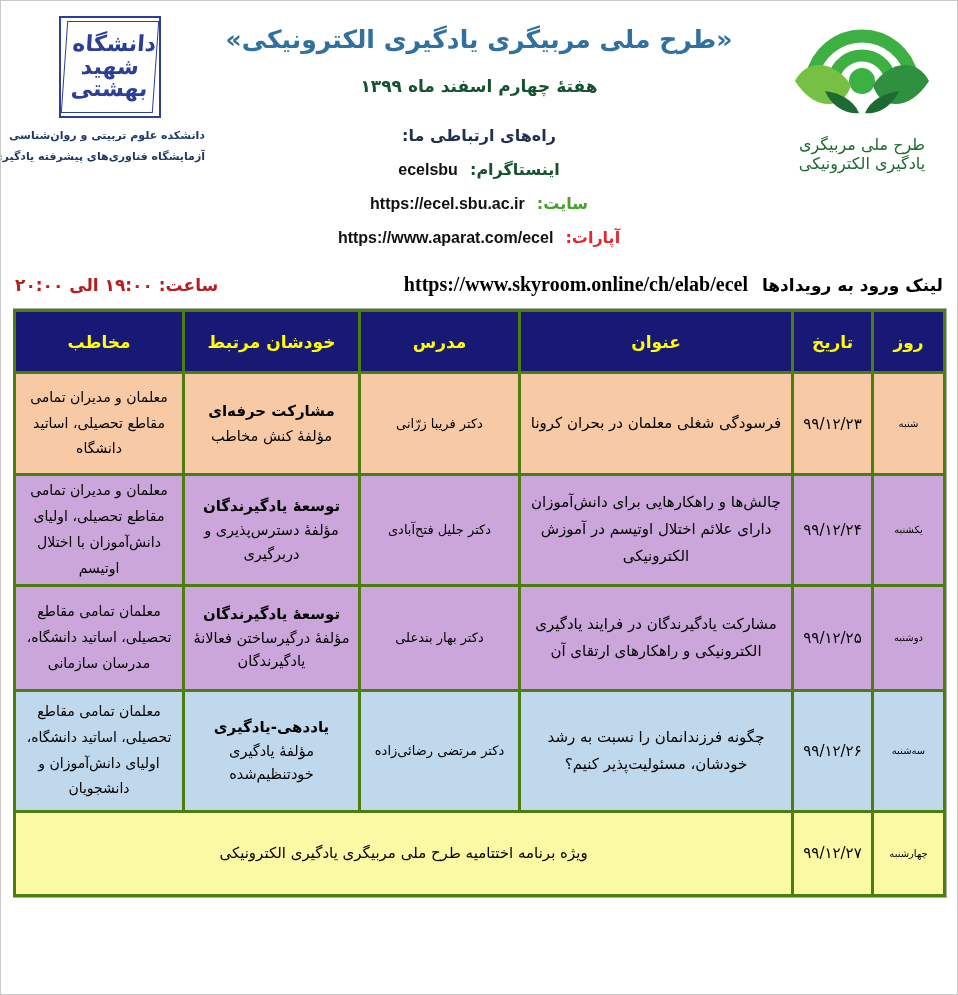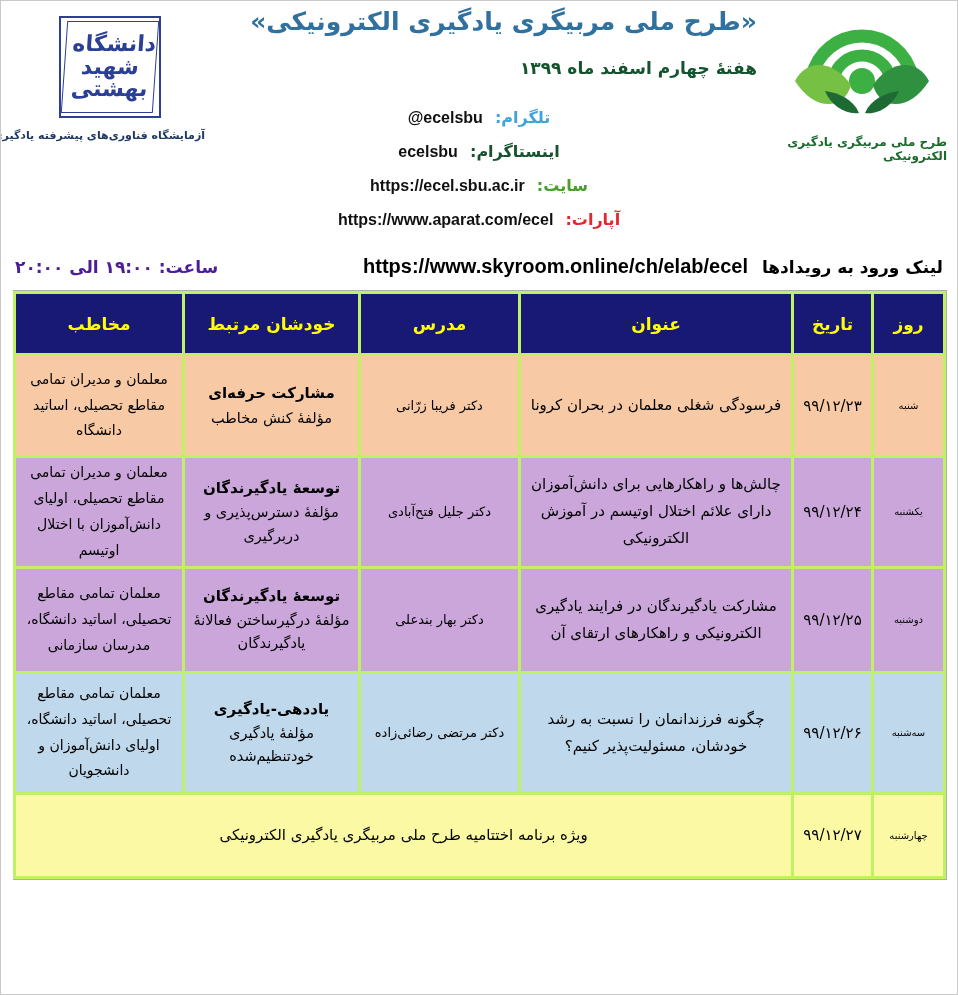--- a/index.html
+++ b/index.html
@@ -21,50 +21,50 @@
     display:flex; flex-direction:column; justify-content:center;
     color:#2b3f96; font-weight:bold; line-height:1.02; font-size:22px;
     transform:skewX(-4deg);
   }
   .sbu-seal-inner span:nth-child(1){ text-align:left; padding-left:6px;}
   .sbu-seal-inner span:nth-child(2){ text-align:center;}
   .sbu-seal-inner span:nth-child(3){ text-align:right; padding-right:6px;}
   .sbu-caption { color:#1f3864; font-weight:bold; font-size:11px; line-height:1.9; white-space:nowrap; }
 
   .program-block { position:absolute; top:4px; right:10px; width:170px; text-align:center; }
-  .program-caption { color:#1b6b2e; font-weight:bold; font-size:12px; margin-top:-2px;text-align:right; }
-
-  
-  .title-block { padding-top:6px; margin:0 200px; }
+  .program-caption { color:#1b6b2e; font-weight:normal; font-size:16px; margin-top:-2px; }
+
+  
+  .title-block { text-align:center; padding-top:24px; margin:0 200px; }
   .poster-title { color:#30719f; font-weight:bold; font-size:25px; }
   .poster-subtitle { color:#14532d; font-weight:bold; font-size:17px; margin-top:22px; }
 
   
   .contact { text-align:center; margin-top:30px; }
   .contact-heading { color:#1f3050; font-weight:bold; font-size:16px; }
   .contact-line { margin-top:15px; font-size:16px; }
   .contact-label { font-weight:bold; }
   .contact-value { font-weight:bold; color:#111; font-family:"Liberation Sans", sans-serif;
                    direction:ltr; unicode-bidi:embed; margin-right:7px; }
 
   
   .link-row {
     display:flex; justify-content:space-between; align-items:center;
     margin:26px 14px 0 14px;
   }
   .link-group { display:flex; align-items:center; gap:14px; }
   .link-label { font-weight:bold; font-size:17px; color:#000; }
-  .link-url { font-family:Liberation Sans, sans-serif; font-weight:bold; font-size:20px;
+  .link-url { font-family:Liberation Serif, serif; font-weight:bold; font-size:20px;
               color:#000; direction:ltr; unicode-bidi:embed; }
-  .session-time { font-weight:bold; font-size:17px; color:#4c1d95; }
+  .session-time { font-weight:bold; font-size:17px; color:#b91c1c; }
 
   
   .table-wrap { margin:12px 10px 0 12px; border:1px solid #aeaeae; }
   table { width:100%; border-collapse:collapse; table-layout:fixed; direction:rtl; }
-  td, th { border:3px solid #bef264; vertical-align:middle; text-align:center; padding:2px 8px;margin-top:40px; }
+  td, th { border:3px solid #4d7c0f; vertical-align:middle; text-align:center; padding:2px 8px;margin-top:40px; }
   th { color:#ffff00; font-weight:bold; font-size:17px; }
   tr.head  { height:62px; }
   tr.r1 { height:102px; } tr.r2 { height:105px; } tr.r3 { height:105px; }
   tr.r4 { height:121px; } tr.r5 { height:84px; }
   .cell-day { font-size:10px; }
   .cell-date { font-size:15px; }
   .cell-title { font-size:15px; line-height:1.8; }
   .cell-instructor { font-size:13px; }
   .comp-main { display:block; font-weight:bold; font-size:15px; line-height:1.7; }
   .comp-sub  { display:block; font-size:14.5px; line-height:1.6; }
@@ -78,20 +78,21 @@
 
   <div class="sbu-block">
     <div class="sbu-seal">
       <div class="sbu-seal-inner">
         <span>دانشگاه</span>
         <span>شهید</span>
         <span>بهشتی</span>
       </div>
     </div>
     <div class="sbu-caption">
+      <div>دانشکده علوم تربیتی و روان‌شناسی</div>
       <div>آزمایشگاه فناوری‌های پیشرفته یادگیری</div>
     </div>
   </div>
 
   <div class="program-block">
     <svg width="150" height="128" viewBox="0 0 150 128">
       <path d="M 25 72 A 51 51 0 0 1 125 72" fill="none" stroke="#3cb043" stroke-width="13" stroke-linecap="round"></path>
       <path d="M 47 72 A 29 29 0 0 1 103 72" fill="none" stroke="#3cb043" stroke-width="12" stroke-linecap="round"></path>
       <circle cx="75" cy="76" r="13" fill="#3cb043"></circle>
       <path d="M 8 76 C 20 52 48 56 64 80 C 58 104 28 108 8 76 Z" fill="#76c043"></path>
@@ -101,24 +102,21 @@
     </svg>
     <div class="program-caption">طرح ملی مربیگری یادگیری الکترونیکی</div>
   </div>
 
   <div class="title-block">
     <div class="poster-title">«طرح ملی مربیگری یادگیری الکترونیکی»</div>
     <div class="poster-subtitle">هفتهٔ چهارم اسفند ماه ۱۳۹۹</div>
   </div>
 
   <div class="contact">
-    <div class="contact-line">
-      <span class="contact-label" style="color: rgb(65, 163, 220);">تلگرام:</span>
-      <span class="contact-value">@ecelsbu</span>
-    </div>
+    <div class="contact-heading">راه‌های ارتباطی ما:</div>
     <div class="contact-line">
       <span class="contact-label" style="color: #14532d;">اینستاگرام:</span>
       <span class="contact-value">ecelsbu</span>
     </div>
     <div class="contact-line">
       <span class="contact-label" style="color: rgb(74, 160, 44);">سایت:</span>
       <span class="contact-value">https://ecel.sbu.ac.ir</span>
     </div>
     <div class="contact-line">
       <span class="contact-label" style="color: rgb(228, 38, 45);">آپارات:</span>

